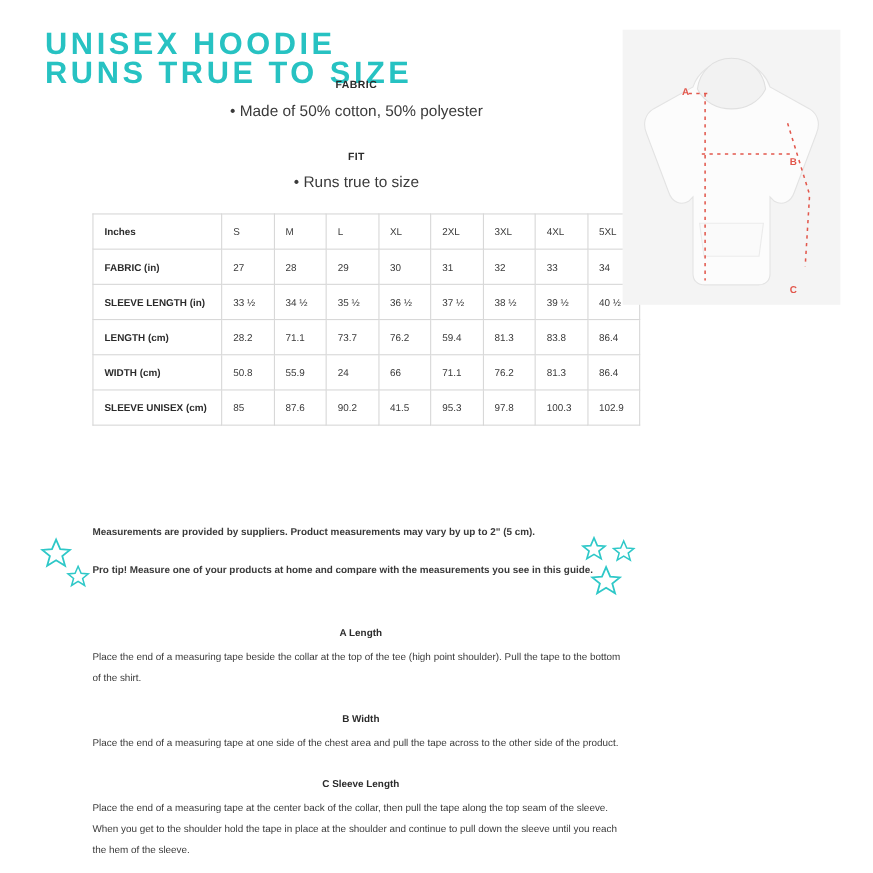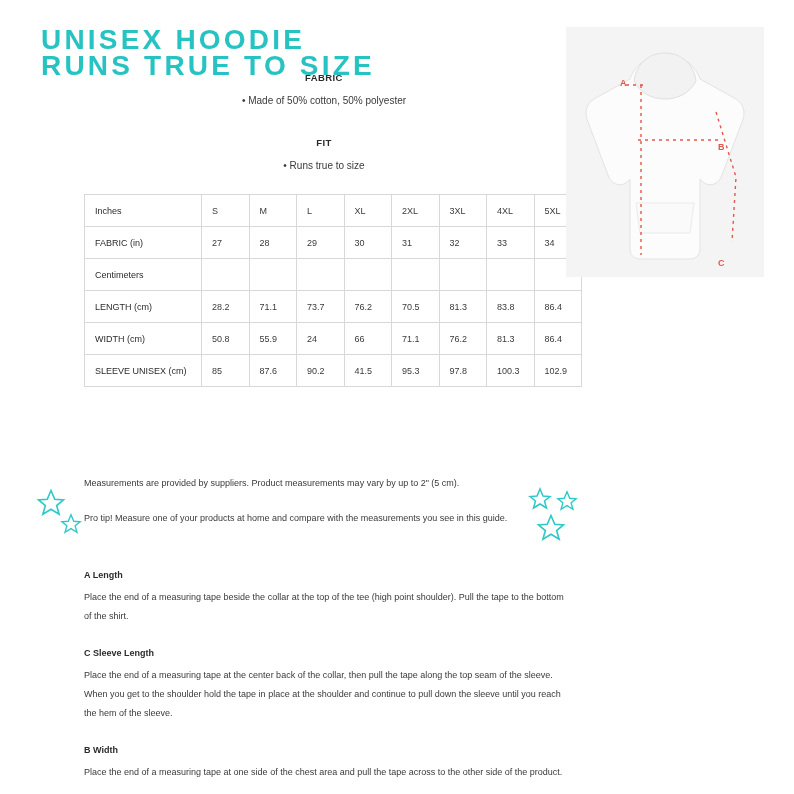--- a/index.html
+++ b/index.html
@@ -46,21 +46,21 @@
     text-align: center;
   }
   .sec-head {
     font-size: 9.5px;
     font-weight: bold;
     color: #2b2b2b;
     letter-spacing: .4px;
     margin-bottom: 9px;
   }
   .bullet {
-    font-size: 10px;
+    font-size: 14px;
     color: #3a3a3a;
     line-height: 17px;
   }
   .gap-lg { height: 28px; }
 
   
   .tbl-wrap {
     position: absolute;
     left: 84px;
     top: 194px;
@@ -73,52 +73,53 @@
   }
   td {
     border: 1px solid #d8d8d8;
     height: 31px;
     padding: 0 0 0 10px;
     font-size: 9px;
     color: #3a3a3a;
     vertical-align: middle;
   }
   td.hdr {
-    font-weight: normal;
+    font-weight: bold;
     color: #2b2b2b;
     margin-top: 48px;
   }
   col.c0 { width: 117px; }
   col.cx { width: 47.5px; }
 
   
   .notes {
     position: absolute;
     left: 84px;
     top: 474px;
     width: 480px;
     font-size: 9px;
     line-height: 19px;
     color: #3a3a3a;
   }
-  .notes p { margin: 0 0 16px 0; }
+  .notes p { margin: 0 0 16px 0; font-weight: bold; }
 
   .defs {
     position: absolute;
     left: 84px;
     top: 566px;
     width: 488px;
     font-size: 9px;
     line-height: 19px;
     color: #3a3a3a;
   }
   .def-title {
     font-weight: bold;
     color: #2b2b2b;
     margin-bottom: 3px;
+    text-align: center;
   }
   .def-block { margin-bottom: 18px; }
 
   
   .photo {
     position: absolute;
     left: 566px;
     top: 27px;
     width: 198px;
     height: 250px;
@@ -194,40 +195,40 @@
           <td>28</td>
           <td>29</td>
           <td>30</td>
           <td>31</td>
           <td>32</td>
           <td>33</td>
           <td>34</td>
         </tr>
 
 
-
-        <tr>
-          <td class="hdr">Centimeters</td>
-          <td></td>
-          <td></td>
-          <td></td>
-          <td></td>
-          <td></td>
-          <td></td>
-          <td></td>
-          <td></td>
-        </tr>
+        <tr>
+          <td class="hdr">SLEEVE LENGTH (in)</td>
+          <td>33 ½</td>
+          <td>34 ½</td>
+          <td>35 ½</td>
+          <td>36 ½</td>
+          <td>37 ½</td>
+          <td>38 ½</td>
+          <td>39 ½</td>
+          <td>40 ½</td>
+        </tr>
+
 
         <tr>
           <td class="hdr">LENGTH (cm)</td>
           <td>28.2</td>
           <td>71.1</td>
           <td>73.7</td>
           <td>76.2</td>
-          <td>70.5</td>
+          <td>59.4</td>
           <td>81.3</td>
           <td>83.8</td>
           <td>86.4</td>
         </tr>
 
         <tr>
           <td class="hdr">WIDTH (cm)</td>
           <td>50.8</td>
           <td>55.9</td>
           <td>24</td>
@@ -257,26 +258,26 @@
     <p>Measurements are provided by suppliers. Product measurements may vary by up to 2" (5 cm).</p>
     <p>Pro tip! Measure one of your products at home and compare with the measurements you see in this guide.</p>
   </div>
 
   <div class="defs">
     <div class="def-block">
       <div class="def-title">A Length</div>
       <div>Place the end of a measuring tape beside the collar at the top of the tee (high point shoulder). Pull the tape to the bottom of the shirt.</div>
     </div>
     <div class="def-block">
+      <div class="def-title">B Width</div>
+      <div>Place the end of a measuring tape at one side of the chest area and pull the tape across to the other side of the product.</div>
+    </div>
+    <div class="def-block">
       <div class="def-title">C Sleeve Length</div>
       <div>Place the end of a measuring tape at the center back of the collar, then pull the tape along the top seam of the sleeve. When you get to the shoulder hold the tape in place at the shoulder and continue to pull down the sleeve until you reach the hem of the sleeve.</div>
-    </div>
-    <div class="def-block">
-      <div class="def-title">B Width</div>
-      <div>Place the end of a measuring tape at one side of the chest area and pull the tape across to the other side of the product.</div>
     </div>
   </div>
 
   <div class="photo">
     <svg class="hoodie-svg" width="198" height="250" viewBox="0 0 198 250">
       <rect x="0" y="0" width="198" height="250" fill="#f4f4f4"></rect>
 
       <path d="M99 28 C 80 28, 68 40, 64 52 L 28 72 C 20 77, 18 86, 22 95 L 42 148 C 45 157, 53 160, 60 156 L 64 152 L 64 222 C 64 228, 68 232, 75 232 L 123 232 C 130 232, 134 228, 134 222 L 134 152 L 138 156 C 145 160, 153 157, 156 148 L 176 95 C 180 86, 178 77, 170 72 L 134 52 C 130 40, 118 28, 99 28 Z" fill="#fcfcfc" stroke="#e3e3e3" stroke-width="1"></path>
 
       <path d="M99 26 C 82 26, 70 38, 68 54 C 74 66, 86 72, 99 72 C 112 72, 124 66, 130 54 C 128 38, 116 26, 99 26 Z" fill="#f2f2f2" stroke="#e0e0e0" stroke-width="1"></path>

